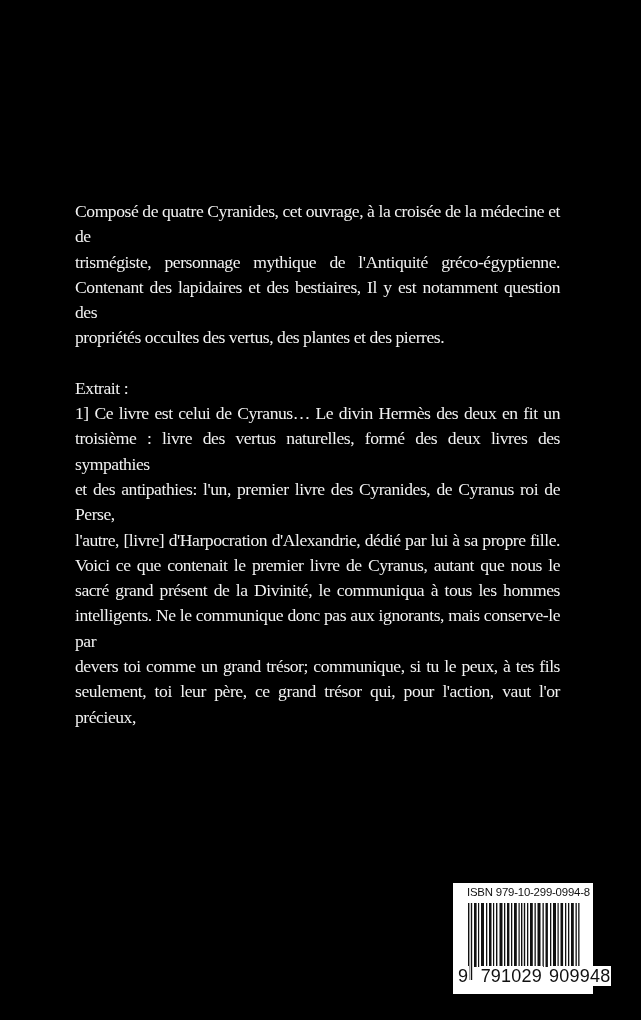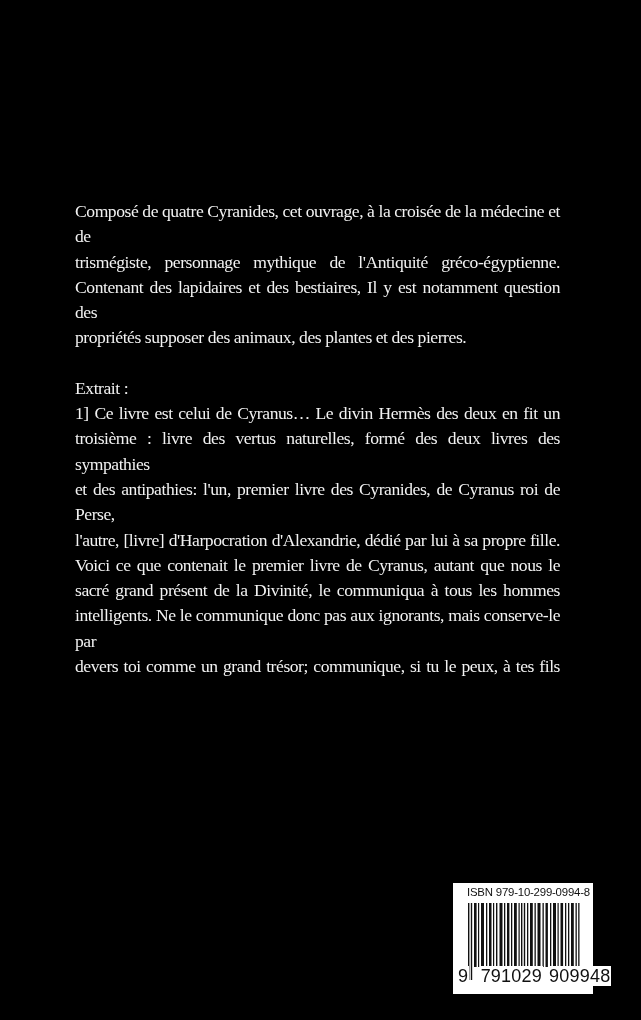--- a/index.html
+++ b/index.html
@@ -63,33 +63,34 @@
   .ean-digits span { background: #fff; padding: 0 1px; }
 </style>
 </head>
 <body>
 
 <div class="text-col">
   <p class="para">
     <span class="line">Composé de quatre Cyranides, cet ouvrage, à la croisée de la médecine et de</span>
     <span class="line">trismégiste, personnage mythique de l'Antiquité gréco-égyptienne.</span>
     <span class="line">Contenant des lapidaires et des bestiaires, Il y est notamment question des</span>
-    <span class="line last">propriétés supposer des animaux, des plantes et des pierres.</span>
+    <span class="line last">propriétés occultes des vertus, des plantes et des pierres.</span>
   </p>
   <div class="gap"></div>
   <p class="para">
     <span class="line last">Extrait :</span>
     <span class="line">1] Ce livre est celui de Cyranus… Le divin Hermès des deux en fit un</span>
     <span class="line">troisième : livre des vertus naturelles, formé des deux livres des sympathies</span>
     <span class="line">et des antipathies: l'un, premier livre des Cyranides, de Cyranus roi de Perse,</span>
     <span class="line">l'autre, [livre] d'Harpocration d'Alexandrie, dédié par lui à sa propre fille.</span>
     <span class="line">Voici ce que contenait le premier livre de Cyranus, autant que nous le</span>
     <span class="line">sacré grand présent de la Divinité, le communiqua à tous les hommes</span>
     <span class="line">intelligents. Ne le communique donc pas aux ignorants, mais conserve-le par</span>
     <span class="line">devers toi comme un grand trésor; communique, si tu le peux, à tes fils</span>
+    <span class="line">seulement, toi leur père, ce grand trésor qui, pour l'action, vaut l'or précieux,</span>
   </p>
 </div>
 
 <div class="barcode-box">
   <div class="isbn-label">ISBN 979-10-299-0994-8</div>
   <svg class="bars" viewBox="0 0 120 77" preserveAspectRatio="none">
     <g fill="#111">
       <rect x="0" y="0" width="1.4" height="77"></rect>
       <rect x="2.8" y="0" width="1.4" height="77"></rect>
       <rect x="6" y="0" width="2.6" height="64"></rect>

